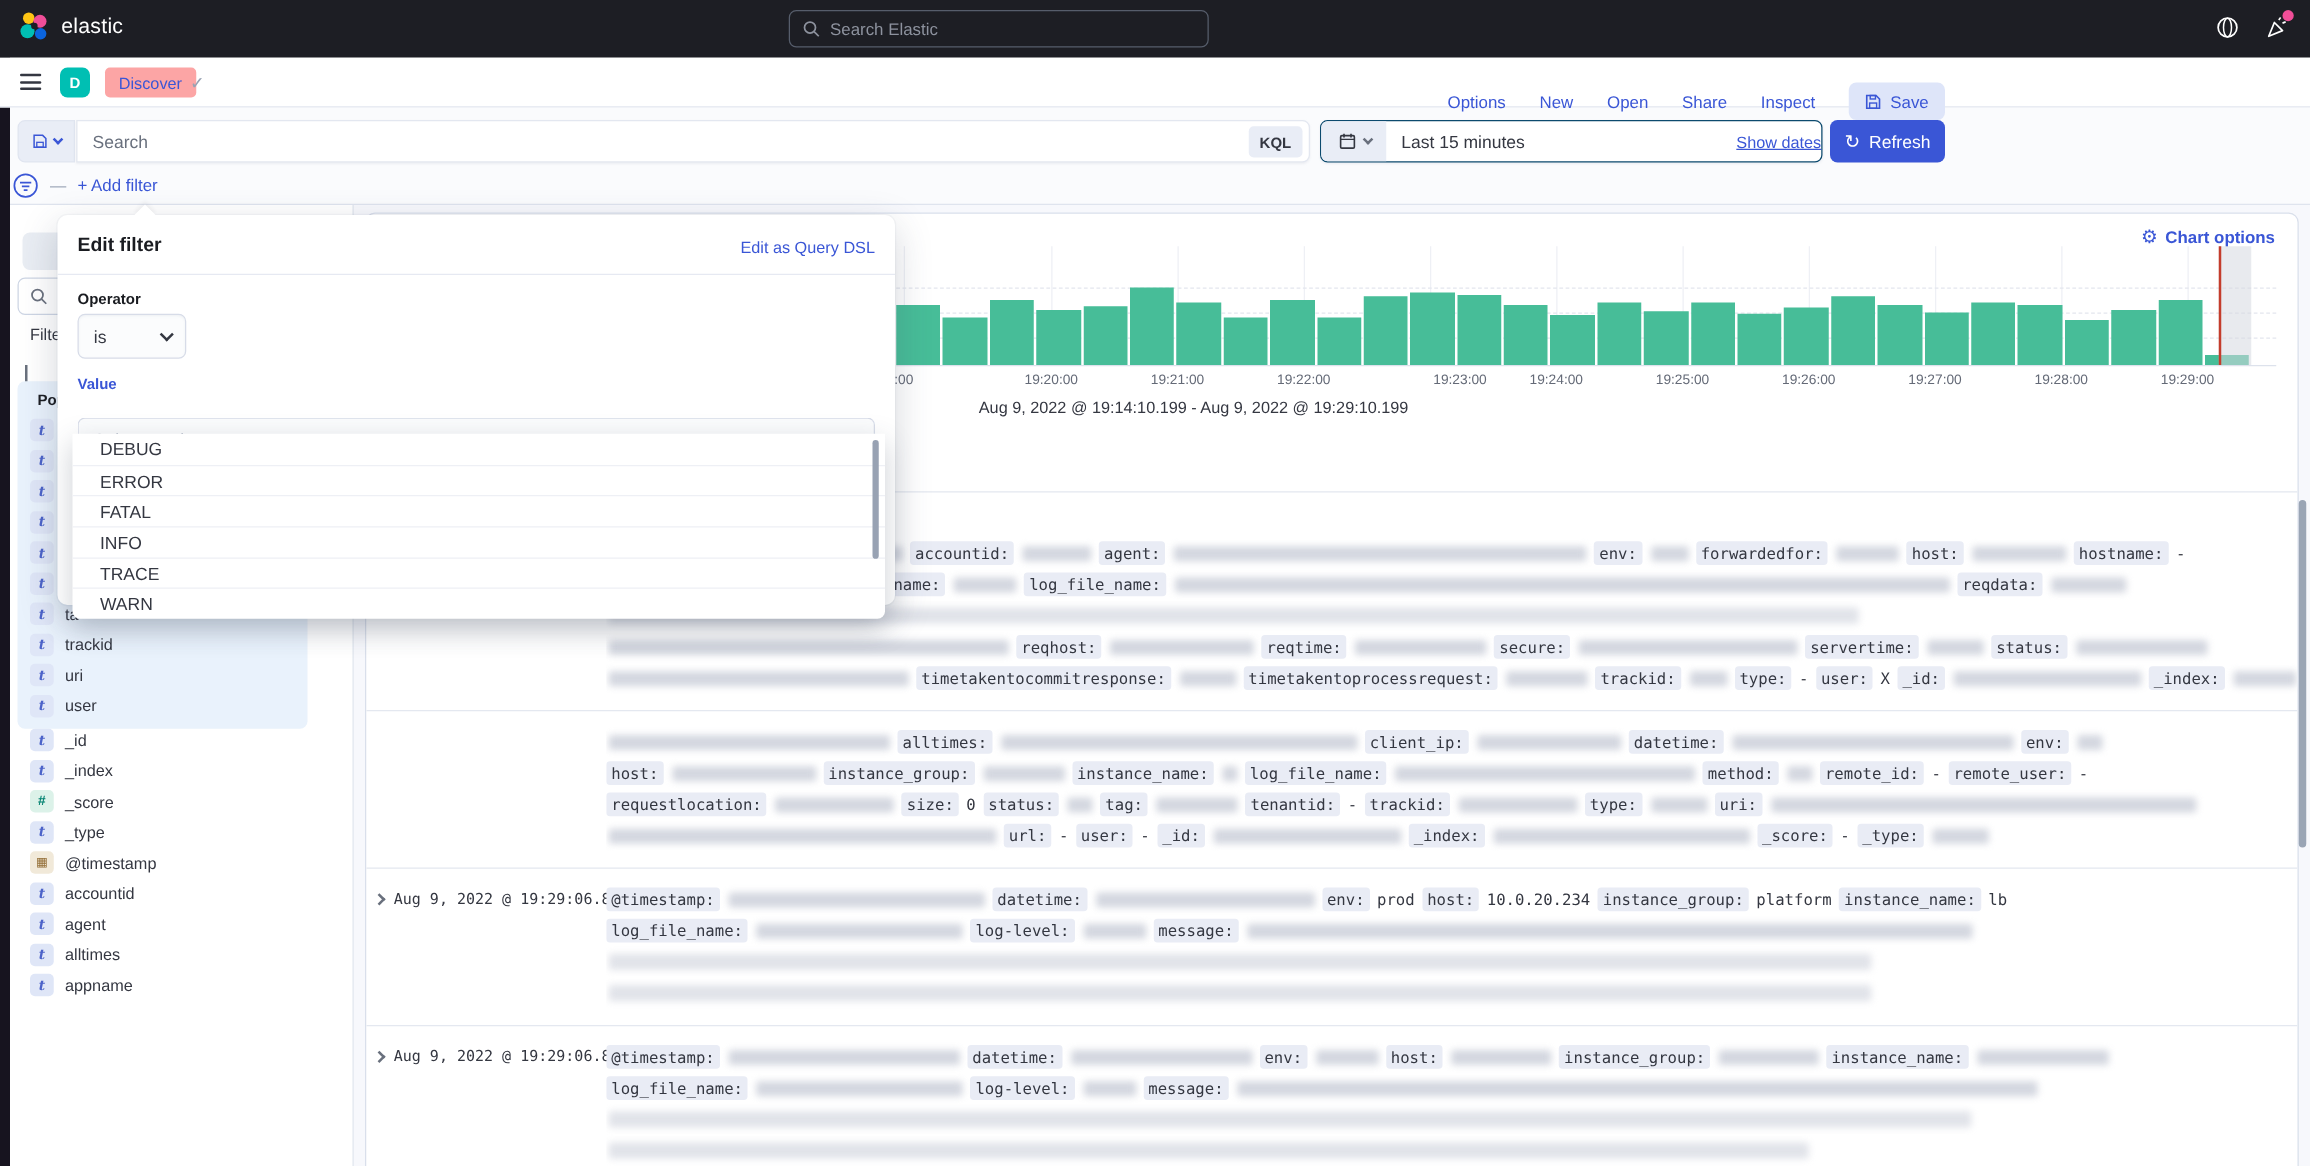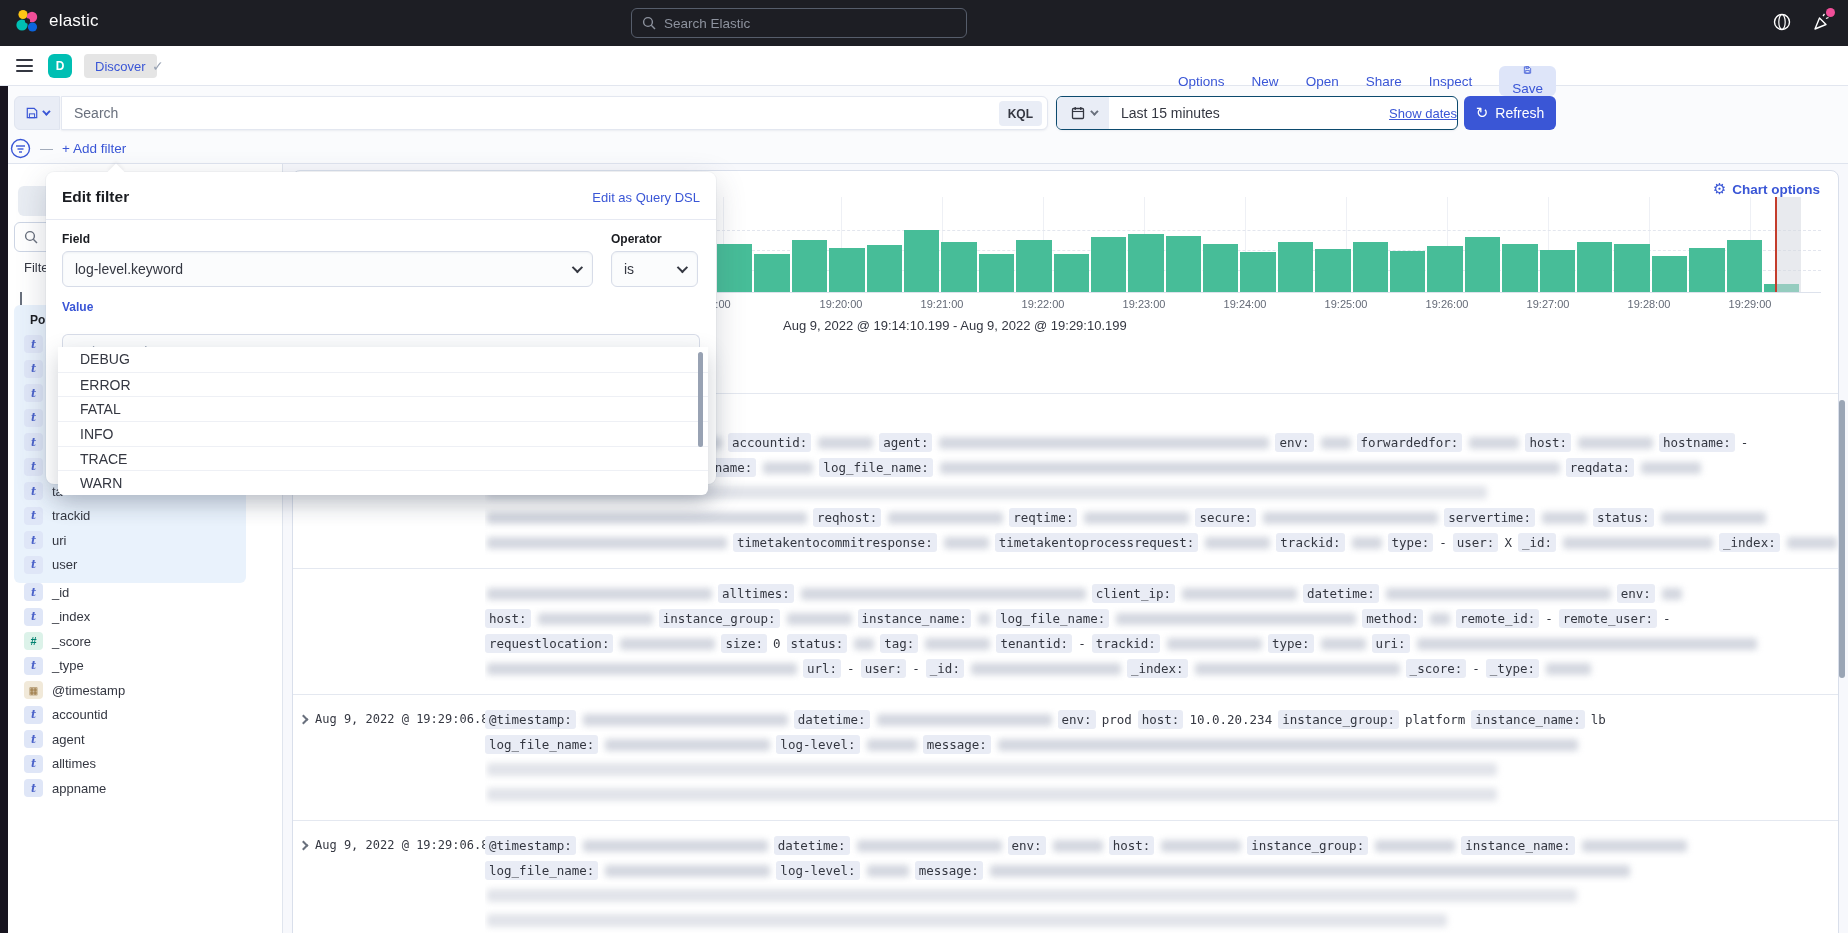--- a/index.html
+++ b/index.html
@@ -17,27 +17,27 @@
   .hdr-icon { position:relative; width:20px; height:20px; cursor:pointer; }
   .pink-dot { position:absolute; right:-3px; top:-4px; width:9px; height:9px; border-radius:50%; background:#f04e98; }
 
   
   .nav-bar { position:absolute; left:0; top:46px; width:1848px; height:40px; background:#fff;
     border-bottom:1px solid #e2e6ef; z-index:39; }
   .burger { position:absolute; left:16px; top:13px; width:17px; height:13px; display:flex; flex-direction:column; justify-content:space-between; cursor:pointer; }
   .burger div { height:2px; background:#343741; border-radius:1px; }
   .space-avatar { position:absolute; left:48px; top:8px; width:24px; height:24px; border-radius:6px; background:#00bfb3;
     color:#fff; font-size:12px; font-weight:bold; display:flex; align-items:center; justify-content:center; cursor:pointer; }
-  .breadcrumb { position:absolute; left:84px; top:8px; height:24px; padding:0 11px; background:#e5e5e5; border-radius:4px;
+  .breadcrumb { position:absolute; left:84px; top:8px; height:24px; padding:0 11px; background:#fca5a5; border-radius:4px;
     color:#3a56d6; font-size:13px; display:flex; align-items:center; cursor:pointer; }
   .bc-check { position:absolute; left:152px; top:12px; color:#98a2b3; font-size:14px; }
   .nav-right { position:absolute; right:292px; top:20px; display:flex; align-items:center; gap:27px; }
   .nav-link { color:#3a56d6; font-size:13.5px; cursor:pointer; }
   .save-btn { height:30px; padding:0 13px; background:#dee5f9; border-radius:6px; color:#3a56d6; font-size:13.5px;
-    display:flex; align-items:center; gap:7px; cursor:pointer;flex-direction:column; }
+    display:flex; align-items:center; gap:7px; cursor:pointer; }
 
   
   .query-sec { position:absolute; left:0; top:86px; width:1848px; height:78px; background:#fafbfd;
     border-bottom:1px solid #dfe4ee; z-index:20; }
   .sq-btn { position:absolute; left:14px; top:10px; width:46px; height:34px; background:#e9edf6; border-radius:6px 0 0 6px;
     display:flex; align-items:center; justify-content:center; gap:4px; cursor:pointer; border:1px solid #e0e5f0; }
   .q-input { position:absolute; left:61px; top:10px; width:987px; height:34px; background:#fff; border:1px solid #e3e7f0;
     border-radius:0 6px 6px 0; display:flex; align-items:center; padding:0 12px; font-size:14px; color:#69707d;
     box-shadow:0 1px 2px rgba(152,162,179,.15); }
   .kql { position:absolute; right:5px; top:4px; height:25px; background:#e9edf6; border-radius:4px; color:#343741;
@@ -406,21 +406,21 @@
           <div class="bar" style="height: 8px; background: rgb(71, 189, 152);"></div>
         </div>
       <div class="baseline"></div>
       <div class="partial-shade" style="left:1482px;width:26px;"></div>
       <div class="now-line" style="left:1482px;"></div>
       <div class="ticks" id="ticks">
           <span class="tick" style="left: 6px;">:00</span>
           <span class="tick" style="left: 124px;">19:20:00</span>
           <span class="tick" style="left: 225px;">19:21:00</span>
           <span class="tick" style="left: 326px;">19:22:00</span>
-          <span class="tick" style="left: 427px;">19:23:00</span>
+          <span class="tick" style="left: 451px;">19:23:00</span>
           <span class="tick" style="left: 528px;">19:24:00</span>
           <span class="tick" style="left: 629px;">19:25:00</span>
           <span class="tick" style="left: 730px;">19:26:00</span>
           <span class="tick" style="left: 831px;">19:27:00</span>
           <span class="tick" style="left: 932px;">19:28:00</span>
           <span class="tick" style="left: 1033px;">19:29:00</span>
         </div>
       <div class="subtitle">Aug 9, 2022 @ 19:14:10.199 - Aug 9, 2022 @ 19:29:10.199</div>
     </div>
     <div class="doc-table" id="doc-rows">
@@ -630,27 +630,20 @@
 
   <div class="popover">
     <div class="pop-arrow"></div>
     <div class="pop-head">
       <span class="pop-title">Edit filter</span>
       <span class="pop-dsl">Edit as Query DSL</span>
     </div>
     <div class="pop-div"></div>
     <div class="pop-form">
       <div class="frow">
-        <div class="fcol1">
-          <div class="lbl">Field</div>
-          <div class="sel">
-            <span>log-level.keyword</span>
-            <span class="chev"></span>
-          </div>
-        </div>
         <div class="fcol2">
           <div class="lbl">Operator</div>
           <div class="sel">
             <span>is</span>
             <span class="chev"></span>
           </div>
         </div>
       </div>
       <div class="lbl blue" style="margin-top:13px;">Value</div>
       <div class="combo">

